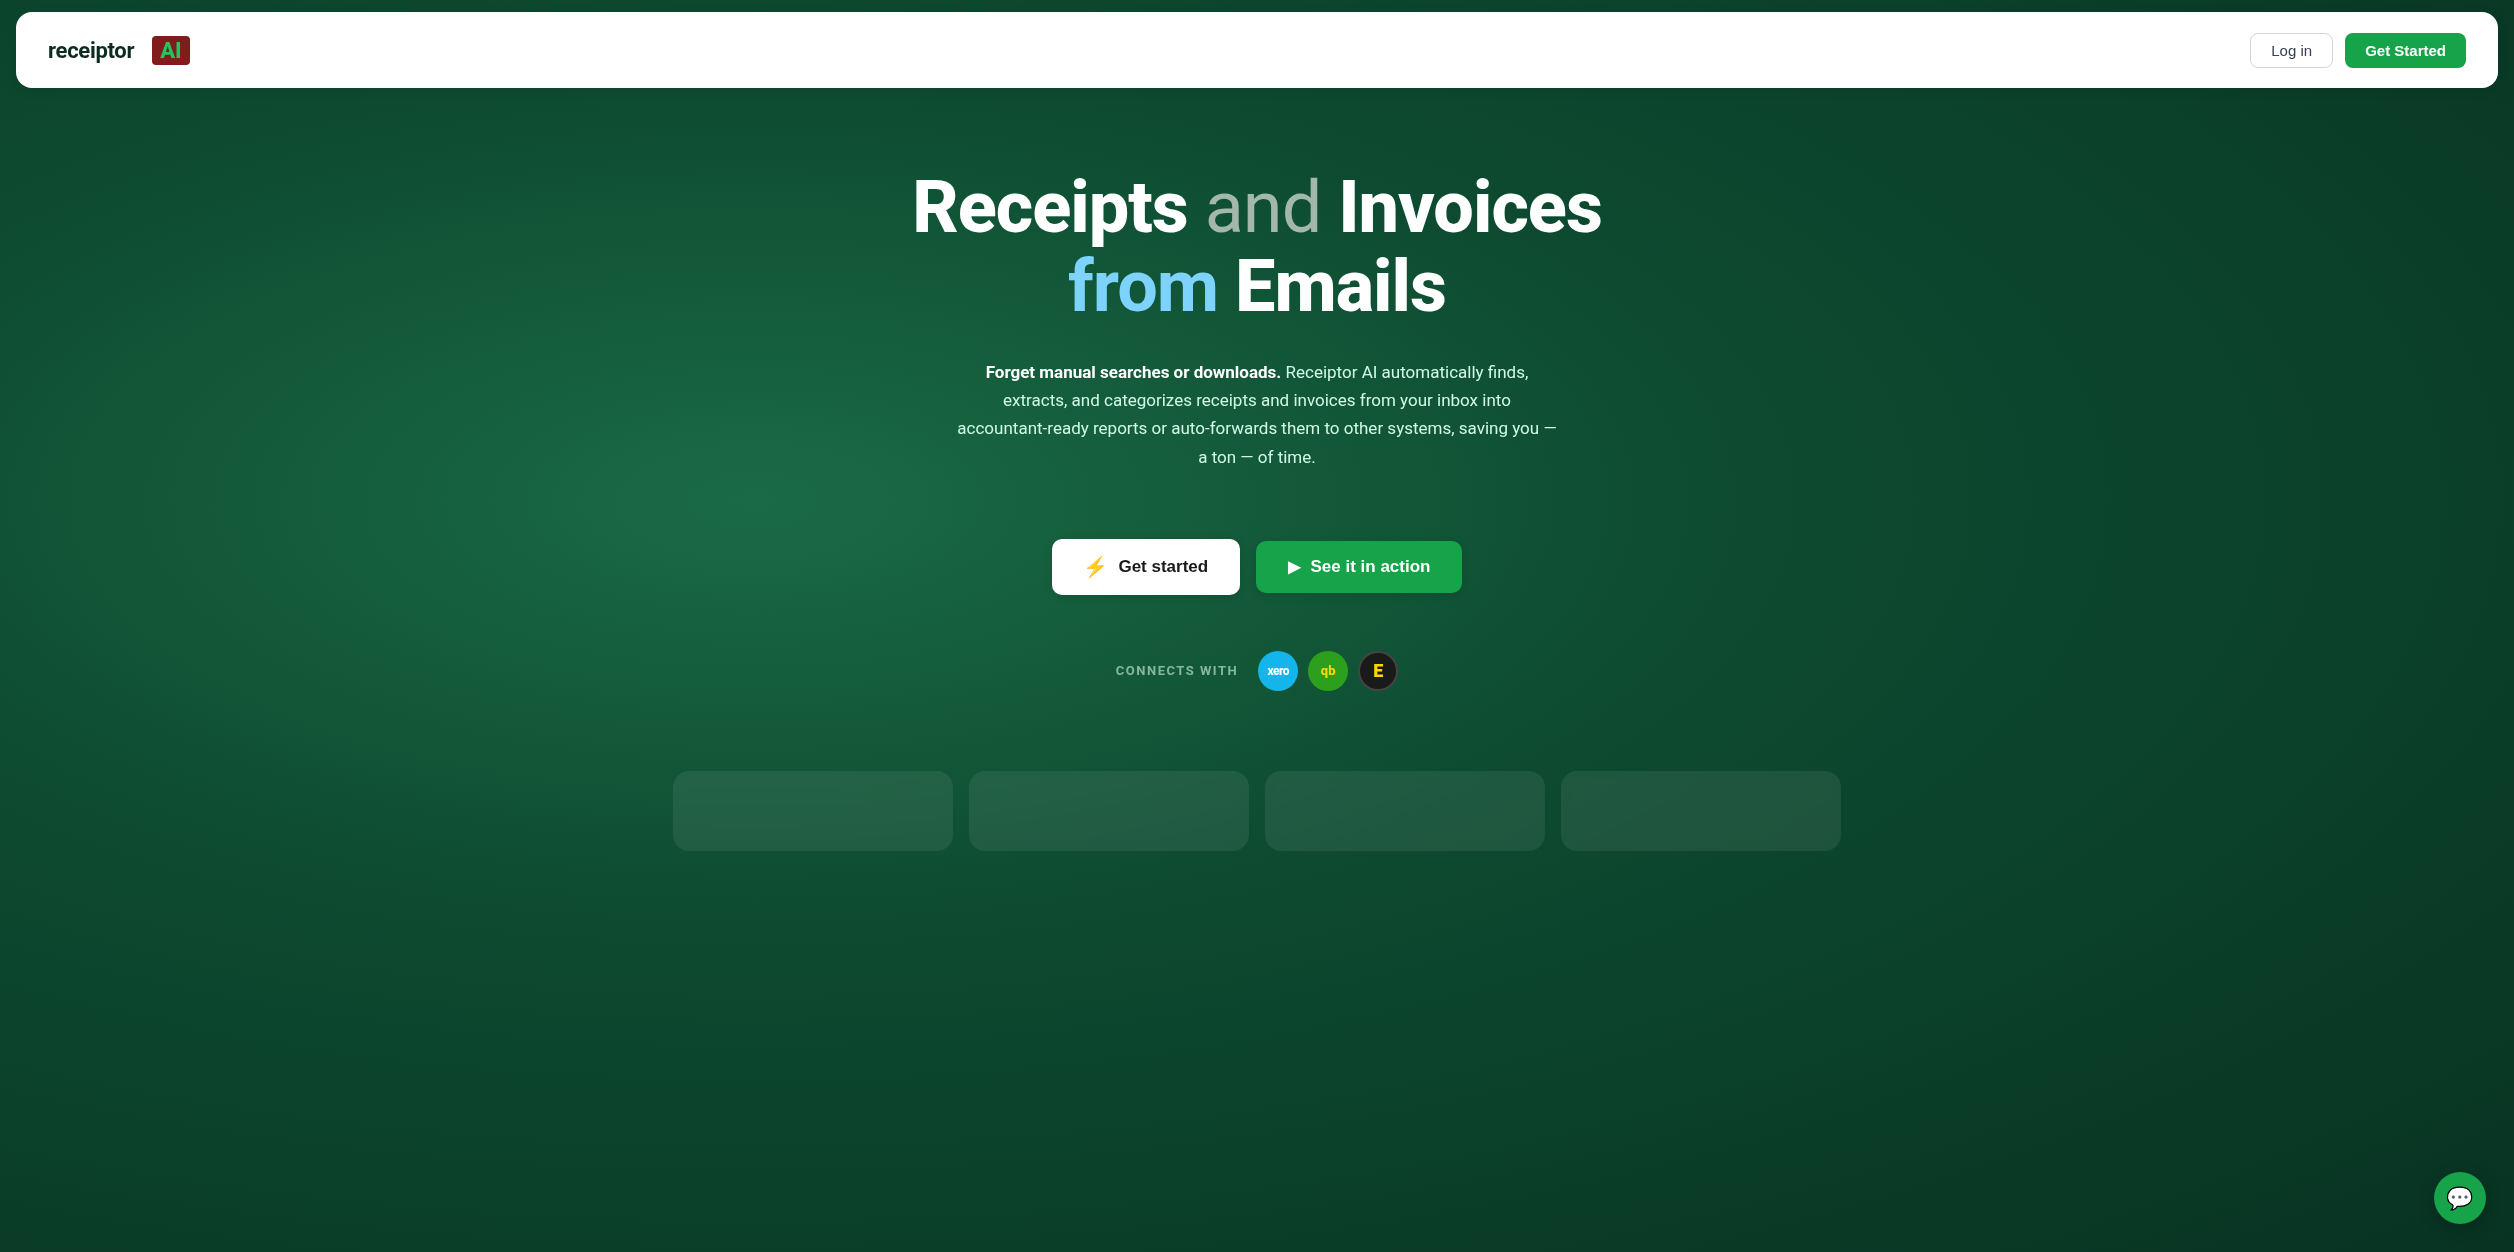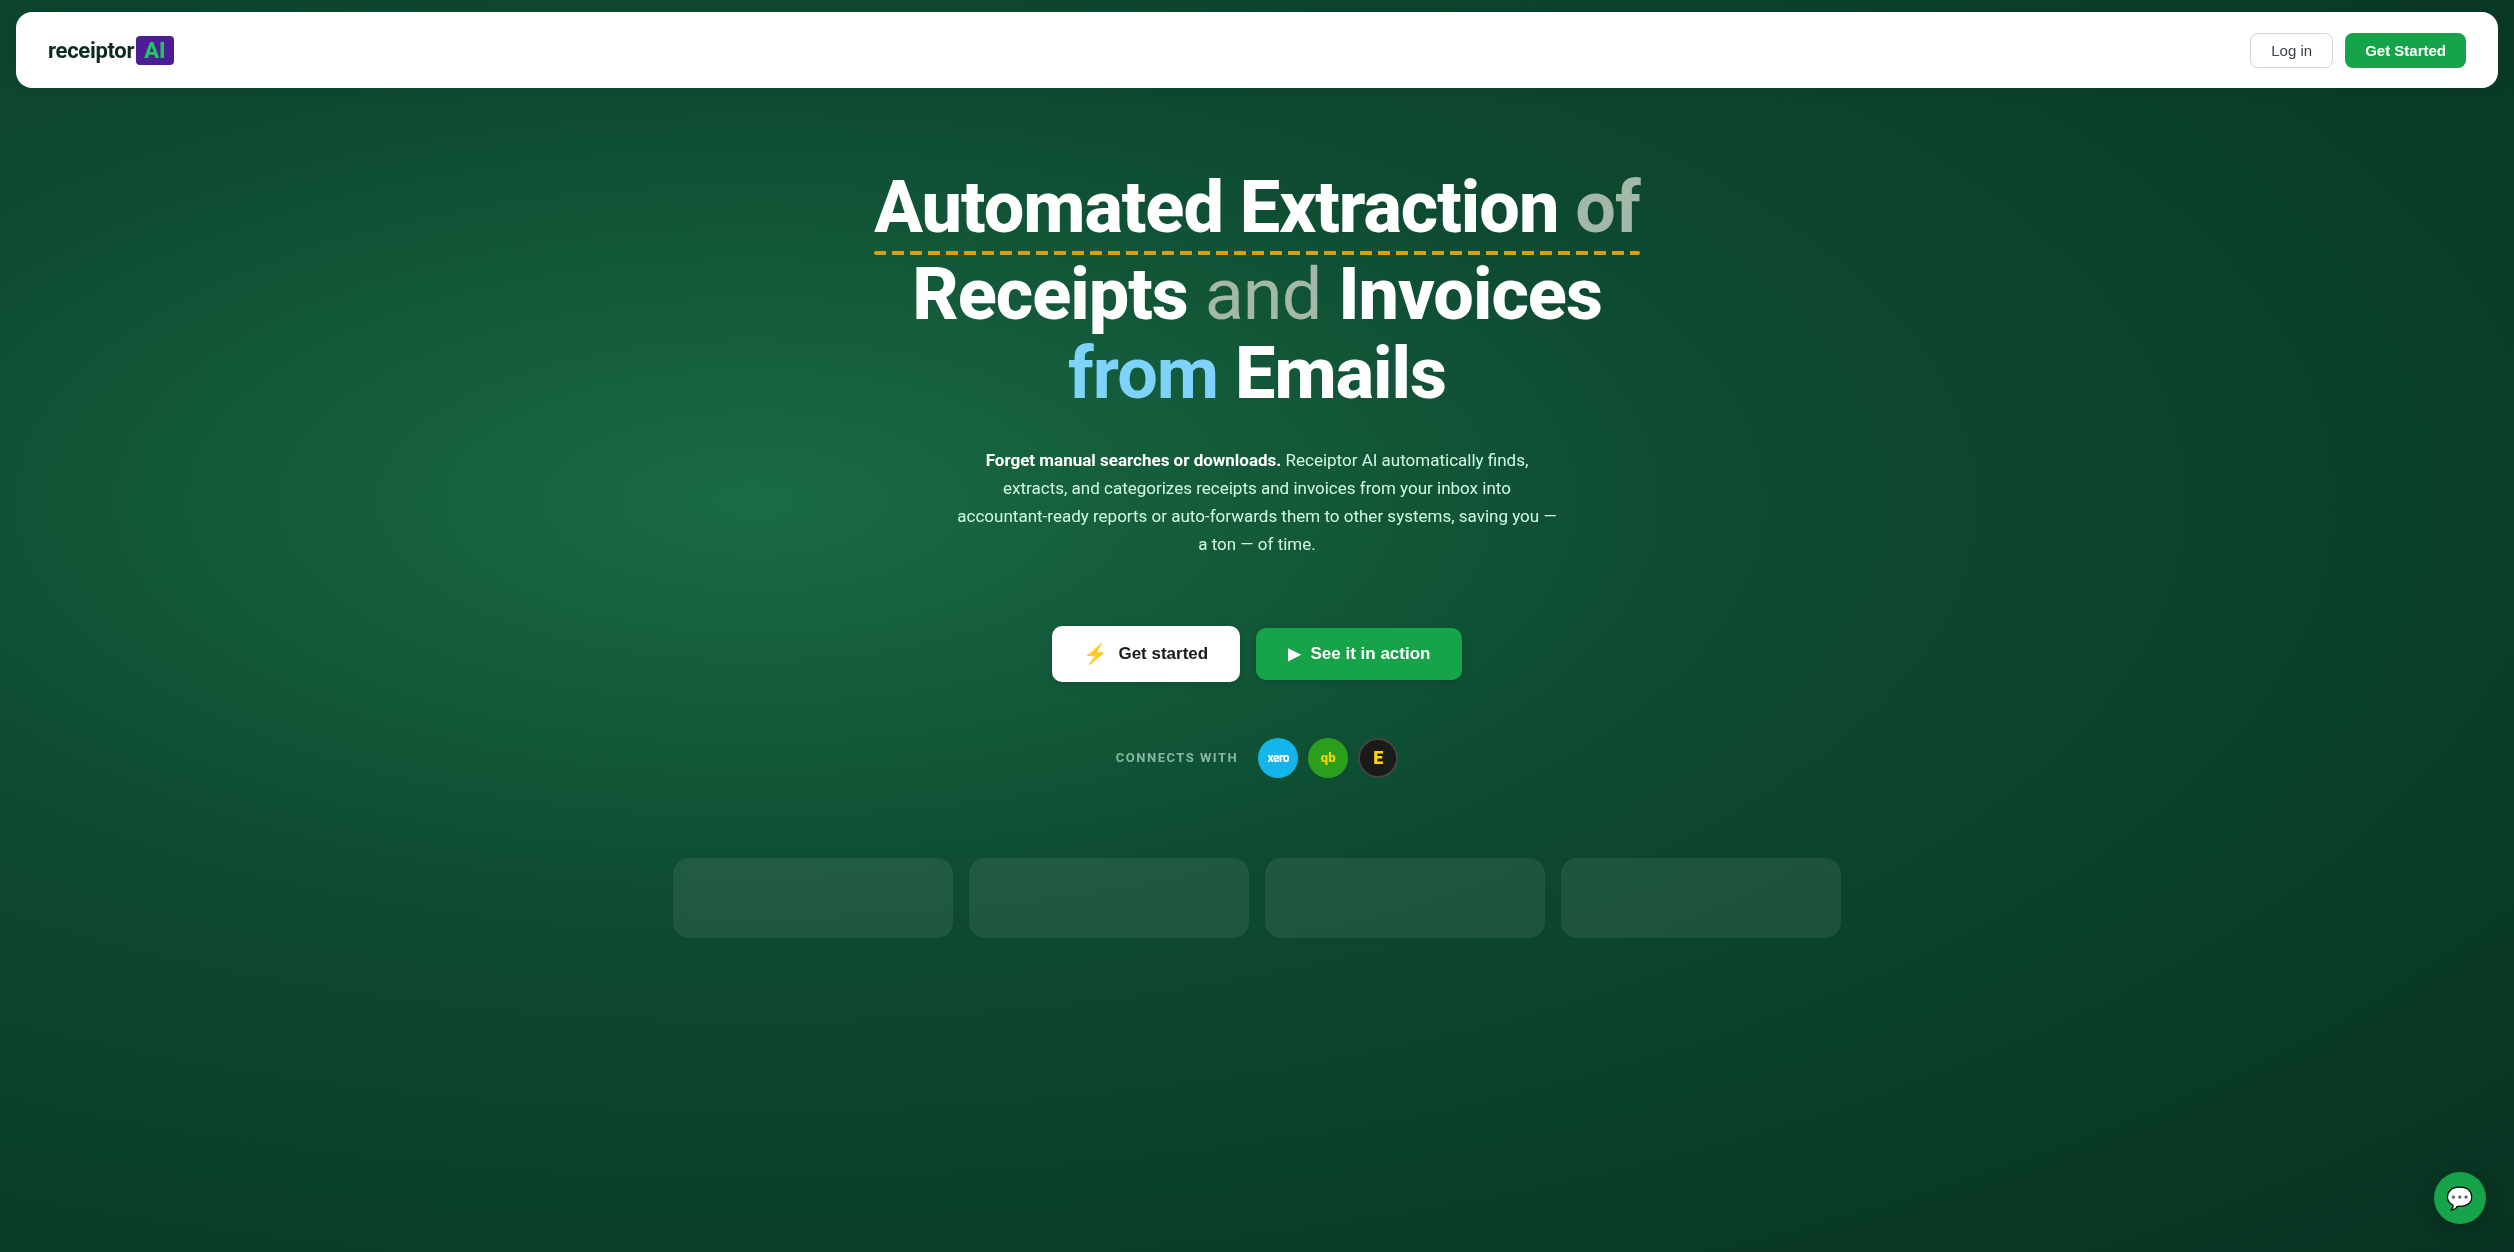--- a/index.html
+++ b/index.html
@@ -51,27 +51,27 @@
     .logo-text {
       font-size: 22px;
       font-weight: 700;
       color: #0d2b1e;
       letter-spacing: -0.3px;
     }
 
     .logo-bracket {
       display: inline-flex;
       align-items: center;
-      background: #4c1d95;
+      background: #7f1d1d;
       color: #22c55e;
       font-size: 22px;
       font-weight: 800;
       padding: 2px 8px;
       border-radius: 4px;
-      margin-left: 2px;
+      margin-left: 18px;
     }
 
     .nav-links {
       display: flex;
       align-items: center;
       gap: 8px;
       flex: 1;
     }
 
     .nav-link {
@@ -323,24 +323,20 @@
 
       <div class="nav-actions">
         <button class="btn-login">Log in</button>
         <button class="btn-get-started-nav">Get Started</button>
       </div>
     </nav>
   </div>
 
   <section class="hero">
     <h1 class="hero-title">
-      <span class="underline-yellow">
-        <span>Automated Extraction</span>
-        <span class="word-of"> </span><span class="word-of">of</span>
-      </span>
       <span>Receipts</span>
       <span class="word-and"> <span>and</span></span>
       <span>Invoices</span><br>
       <span class="word-from">from</span>
       <span> <span>Emails</span></span>
     </h1>
 
     <p class="hero-subtitle">
       <strong>Forget manual searches or downloads.</strong>
       <span> Receiptor AI automatically finds, extracts, and categorizes receipts and invoices from your inbox into accountant-ready reports or auto-forwards them to other systems, saving you — a ton — of time.</span>

